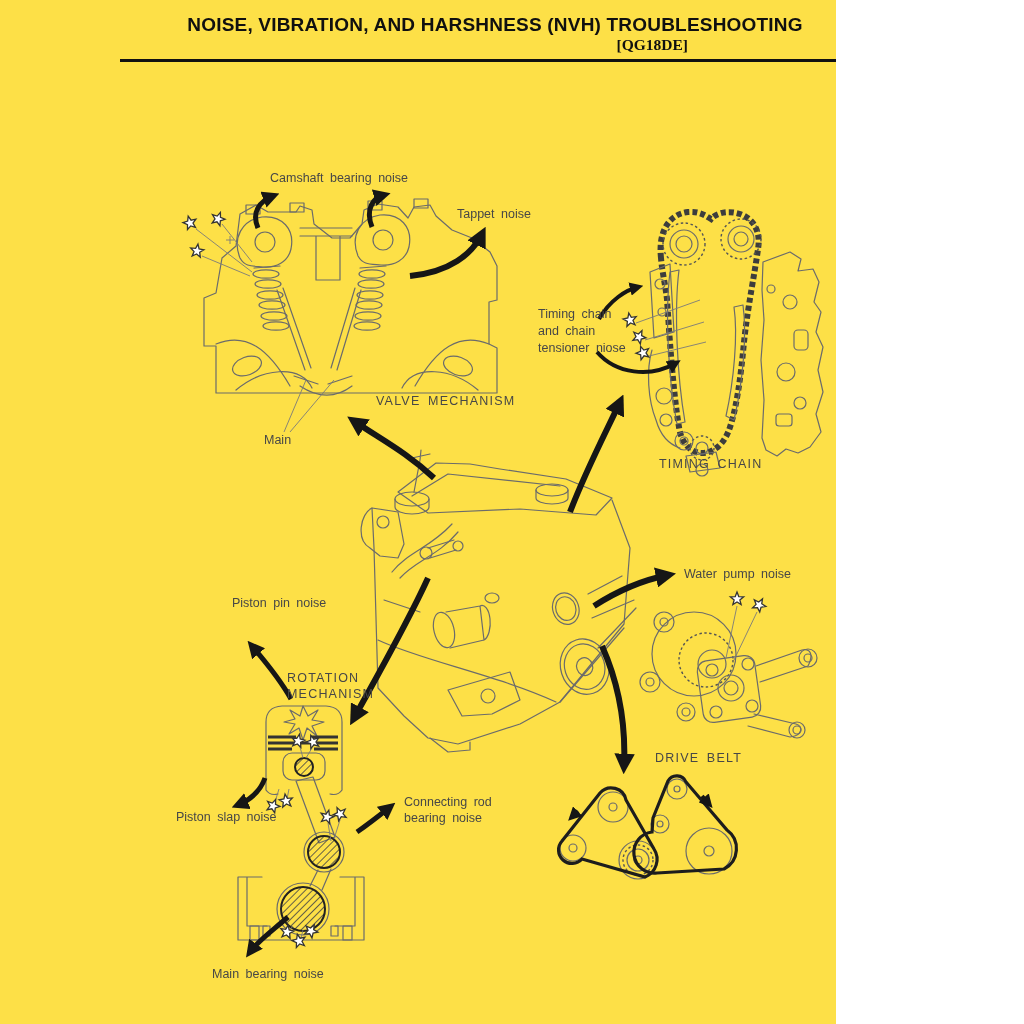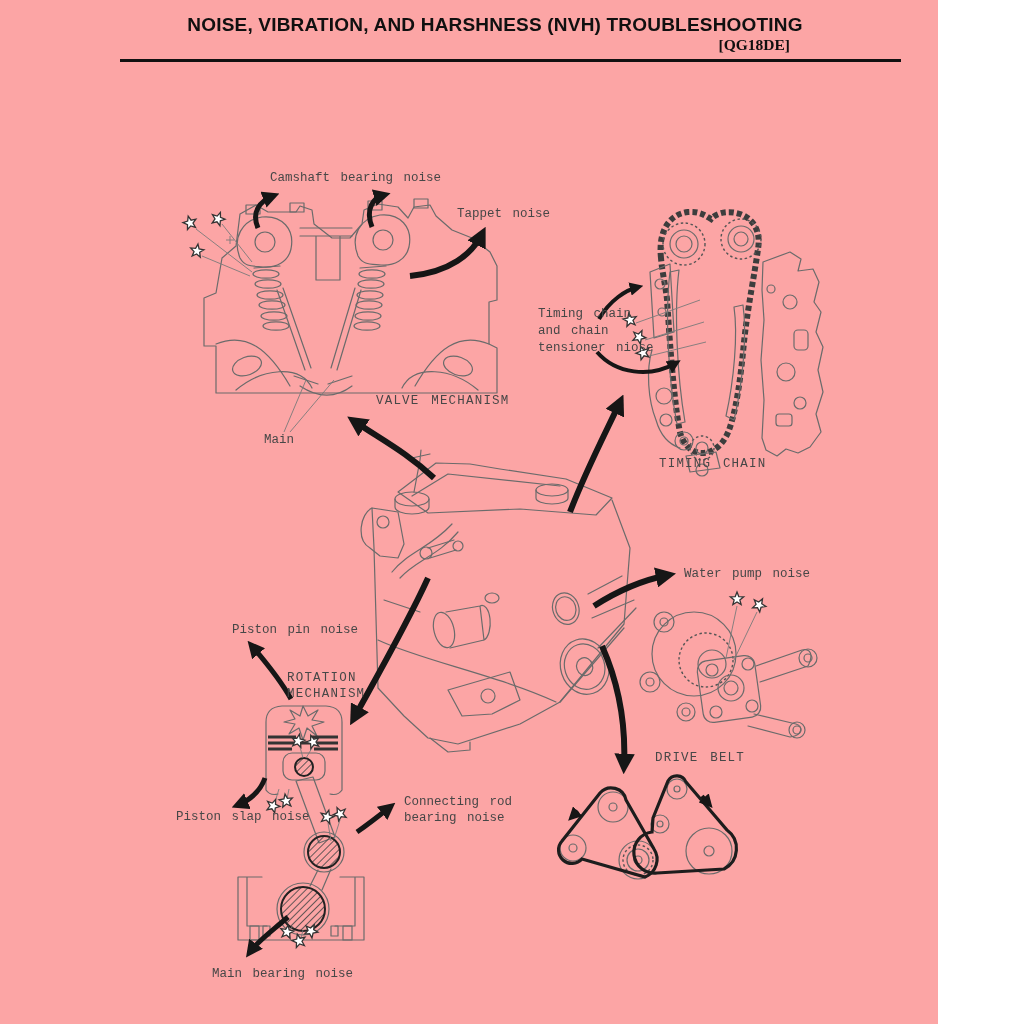--- a/index.html
+++ b/index.html
@@ -1,23 +1,23 @@
 <!DOCTYPE html>
 <html><head>
 <meta charset="utf-8">
 <style>
   html,body{margin:0;padding:0;background:#fff;}
-  .page{position:relative;width:938px;height:1024px;background:#fca5a5;overflow:hidden;
+  .page{position:relative;width:836px;height:1024px;background:#fde047;overflow:hidden;
         font-family:"Liberation Sans",sans-serif;}
   .title{position:absolute;left:0;top:14px;width:990px;text-align:center;
          font-size:19px;font-weight:bold;color:#101010;letter-spacing:.2px;}
   .engine-code{position:absolute;top:36px;right:148px;font-size:15.5px;font-weight:bold;color:#101010;font-family:Liberation Serif, serif;}
   .rule{position:absolute;left:120px;top:59px;width:781px;height:3px;background:#111;}
   .lbl{position:absolute;font-size:12.5px;color:#474747;word-spacing:3px;
-       white-space:pre-line;line-height:17px;font-family:Liberation Mono, monospace;}
+       white-space:pre-line;line-height:17px;}
   .caps{letter-spacing:1.2px;}
   svg{position:absolute;left:0;top:0;}
   .sk{stroke:#6b6b6b;fill:none;stroke-width:1.2;stroke-linejoin:round;stroke-linecap:round;}
   .thin{stroke:#7a7a7a;stroke-width:.9;fill:none;}
   .arrow{stroke:#161616;stroke-width:6;fill:none;}
   .arrow.sm{stroke-width:5;}
   .arrow.xs{stroke-width:4;}
   .chain{stroke:#3d3d3d;stroke-width:6;fill:none;stroke-dasharray:5 3;}
   .teeth{stroke:#555;fill:none;stroke-width:1.4;stroke-dasharray:2.5 2.5;}
   .belt{stroke:#1d1d1d;stroke-width:3.2;fill:none;}
@@ -250,21 +250,21 @@
   <div class="lbl" style="left:270px;top:170px">Camshaft bearing noise</div>
   <div class="lbl" style="left:457px;top:206px">Tappet noise</div>
   <div class="lbl caps" style="left:376px;top:393px">VALVE MECHANISM</div>
   <div class="lbl" style="left:264px;top:432px">Main</div>
   <div class="lbl" style="left:538px;top:306px">Timing chain
 and chain
 tensioner niose</div>
   <div class="lbl caps" style="left:659px;top:456px">TIMING CHAIN</div>
   <div class="lbl" style="left:684px;top:566px">Water pump noise</div>
   <div class="lbl caps" style="left:655px;top:750px">DRIVE BELT</div>
-  <div class="lbl" style="left:232px;top:622px">Piston pin noise</div>
+  <div class="lbl" style="left:232px;top:595px">Piston pin noise</div>
   <div class="lbl caps" style="left:287px;top:670px;line-height:16px">ROTATION
 MECHANISM</div>
   <div class="lbl" style="left:176px;top:809px">Piston slap noise</div>
   <div class="lbl" style="left:404px;top:794px;line-height:16px">Connecting rod
 bearing noise</div>
   <div class="lbl" style="left:212px;top:966px">Main bearing noise</div>
 
 </div>
 
 </body></html>

